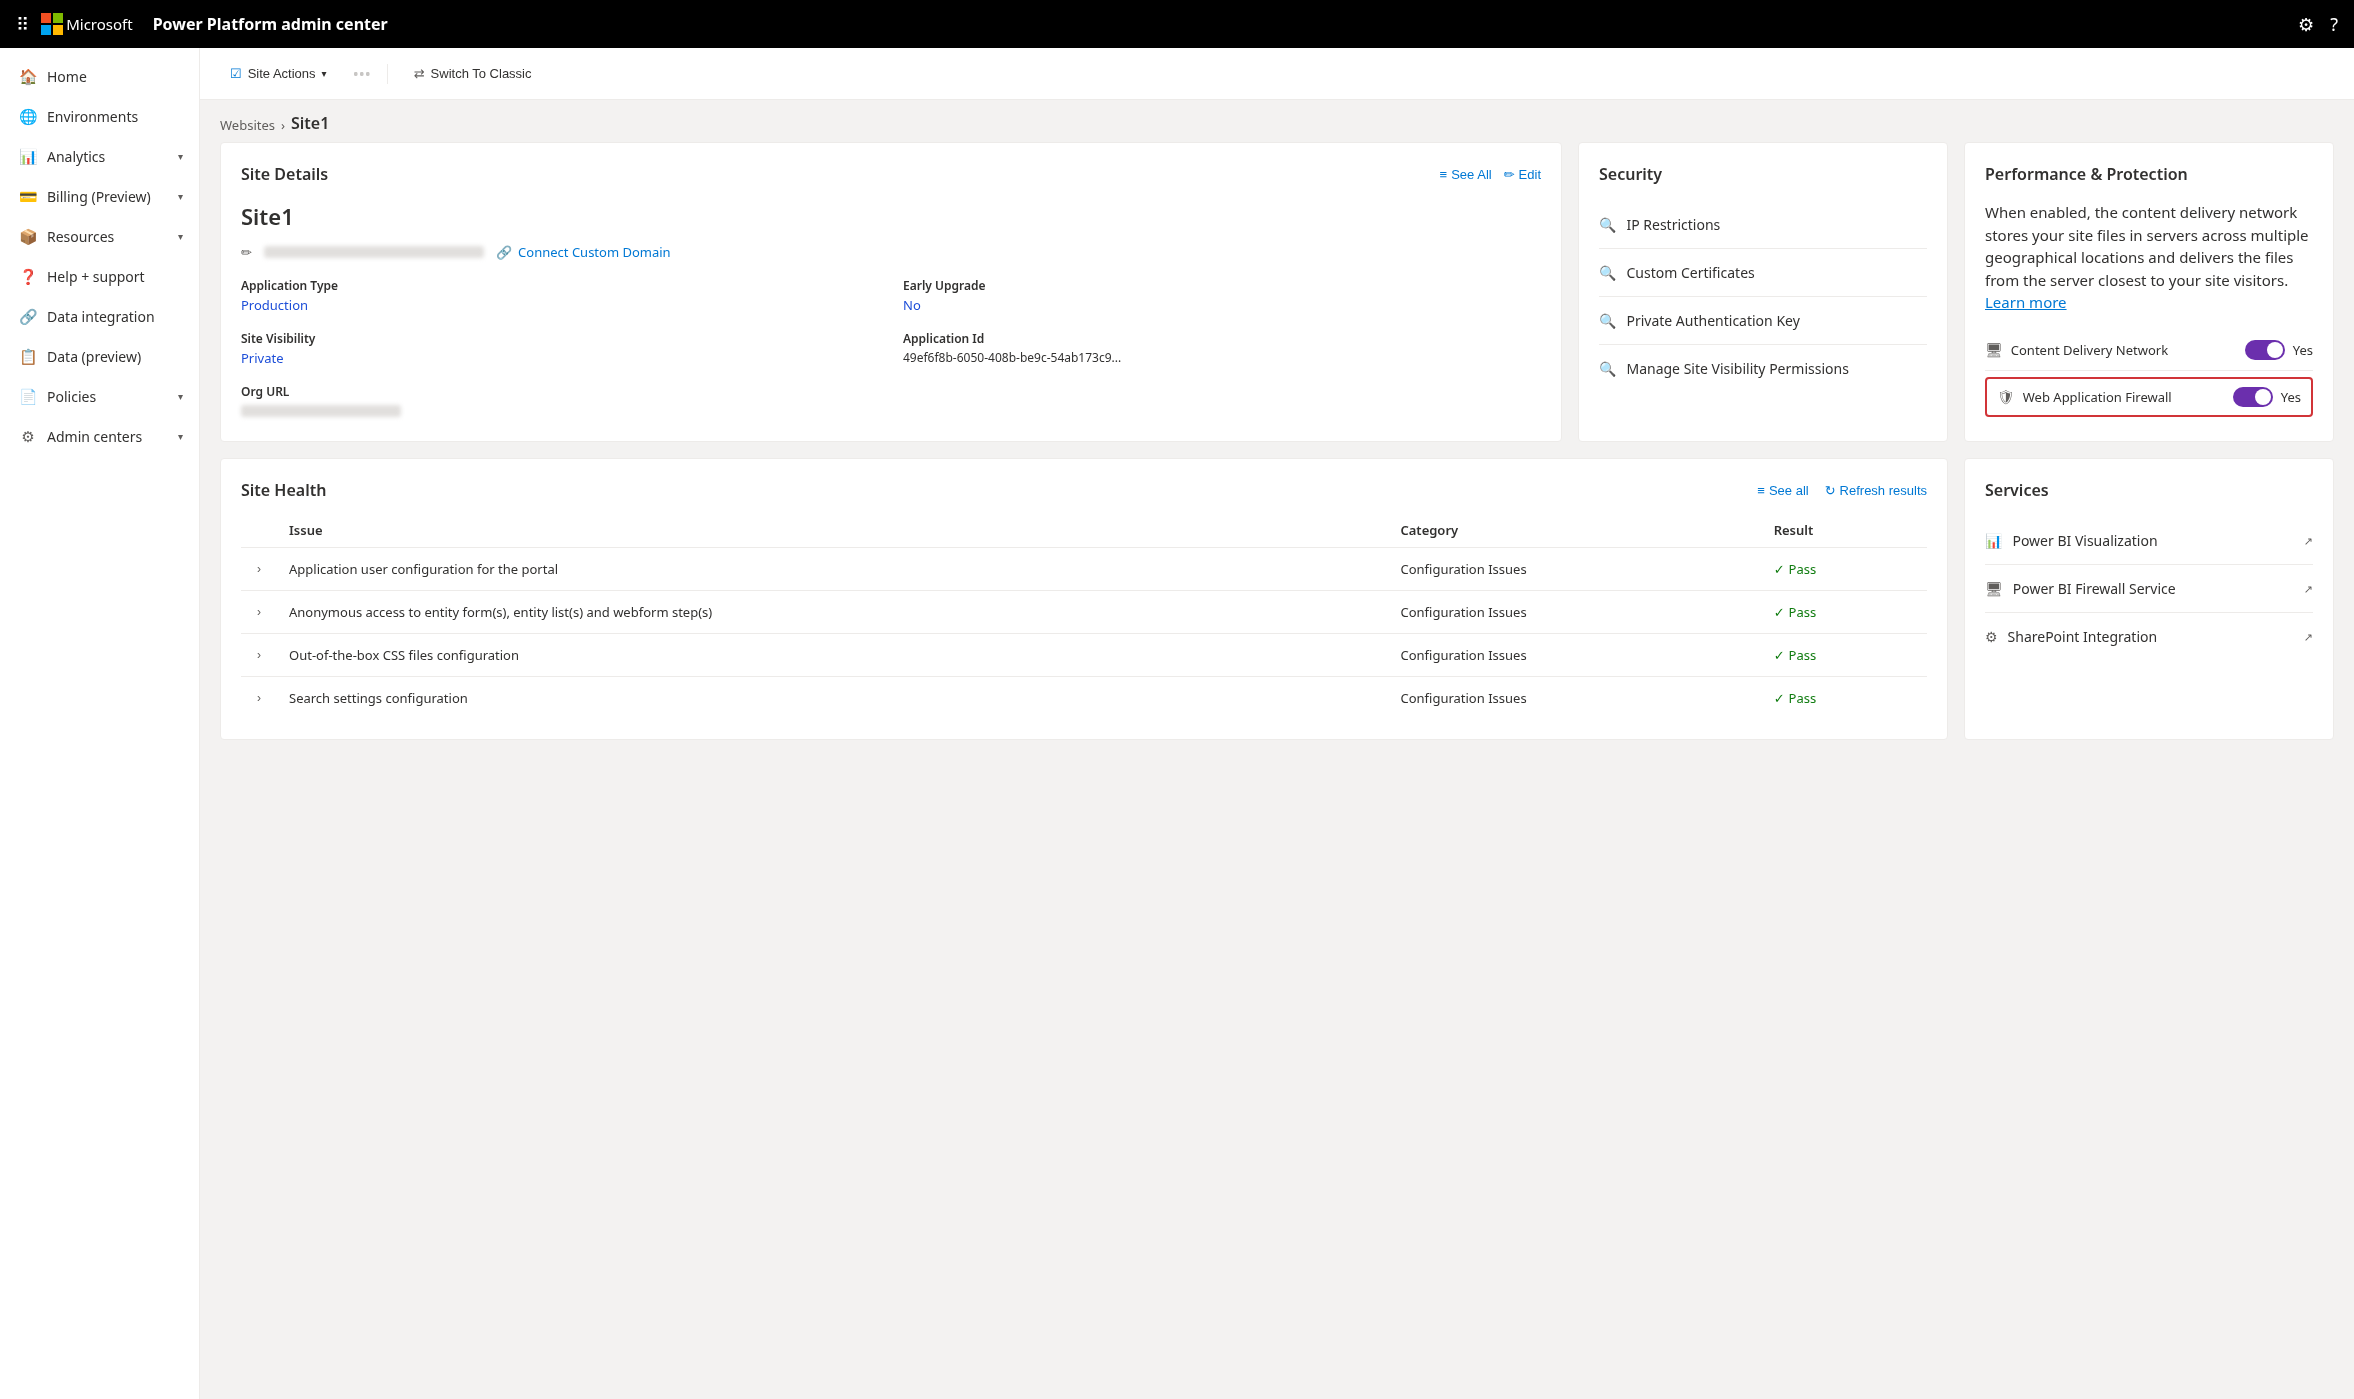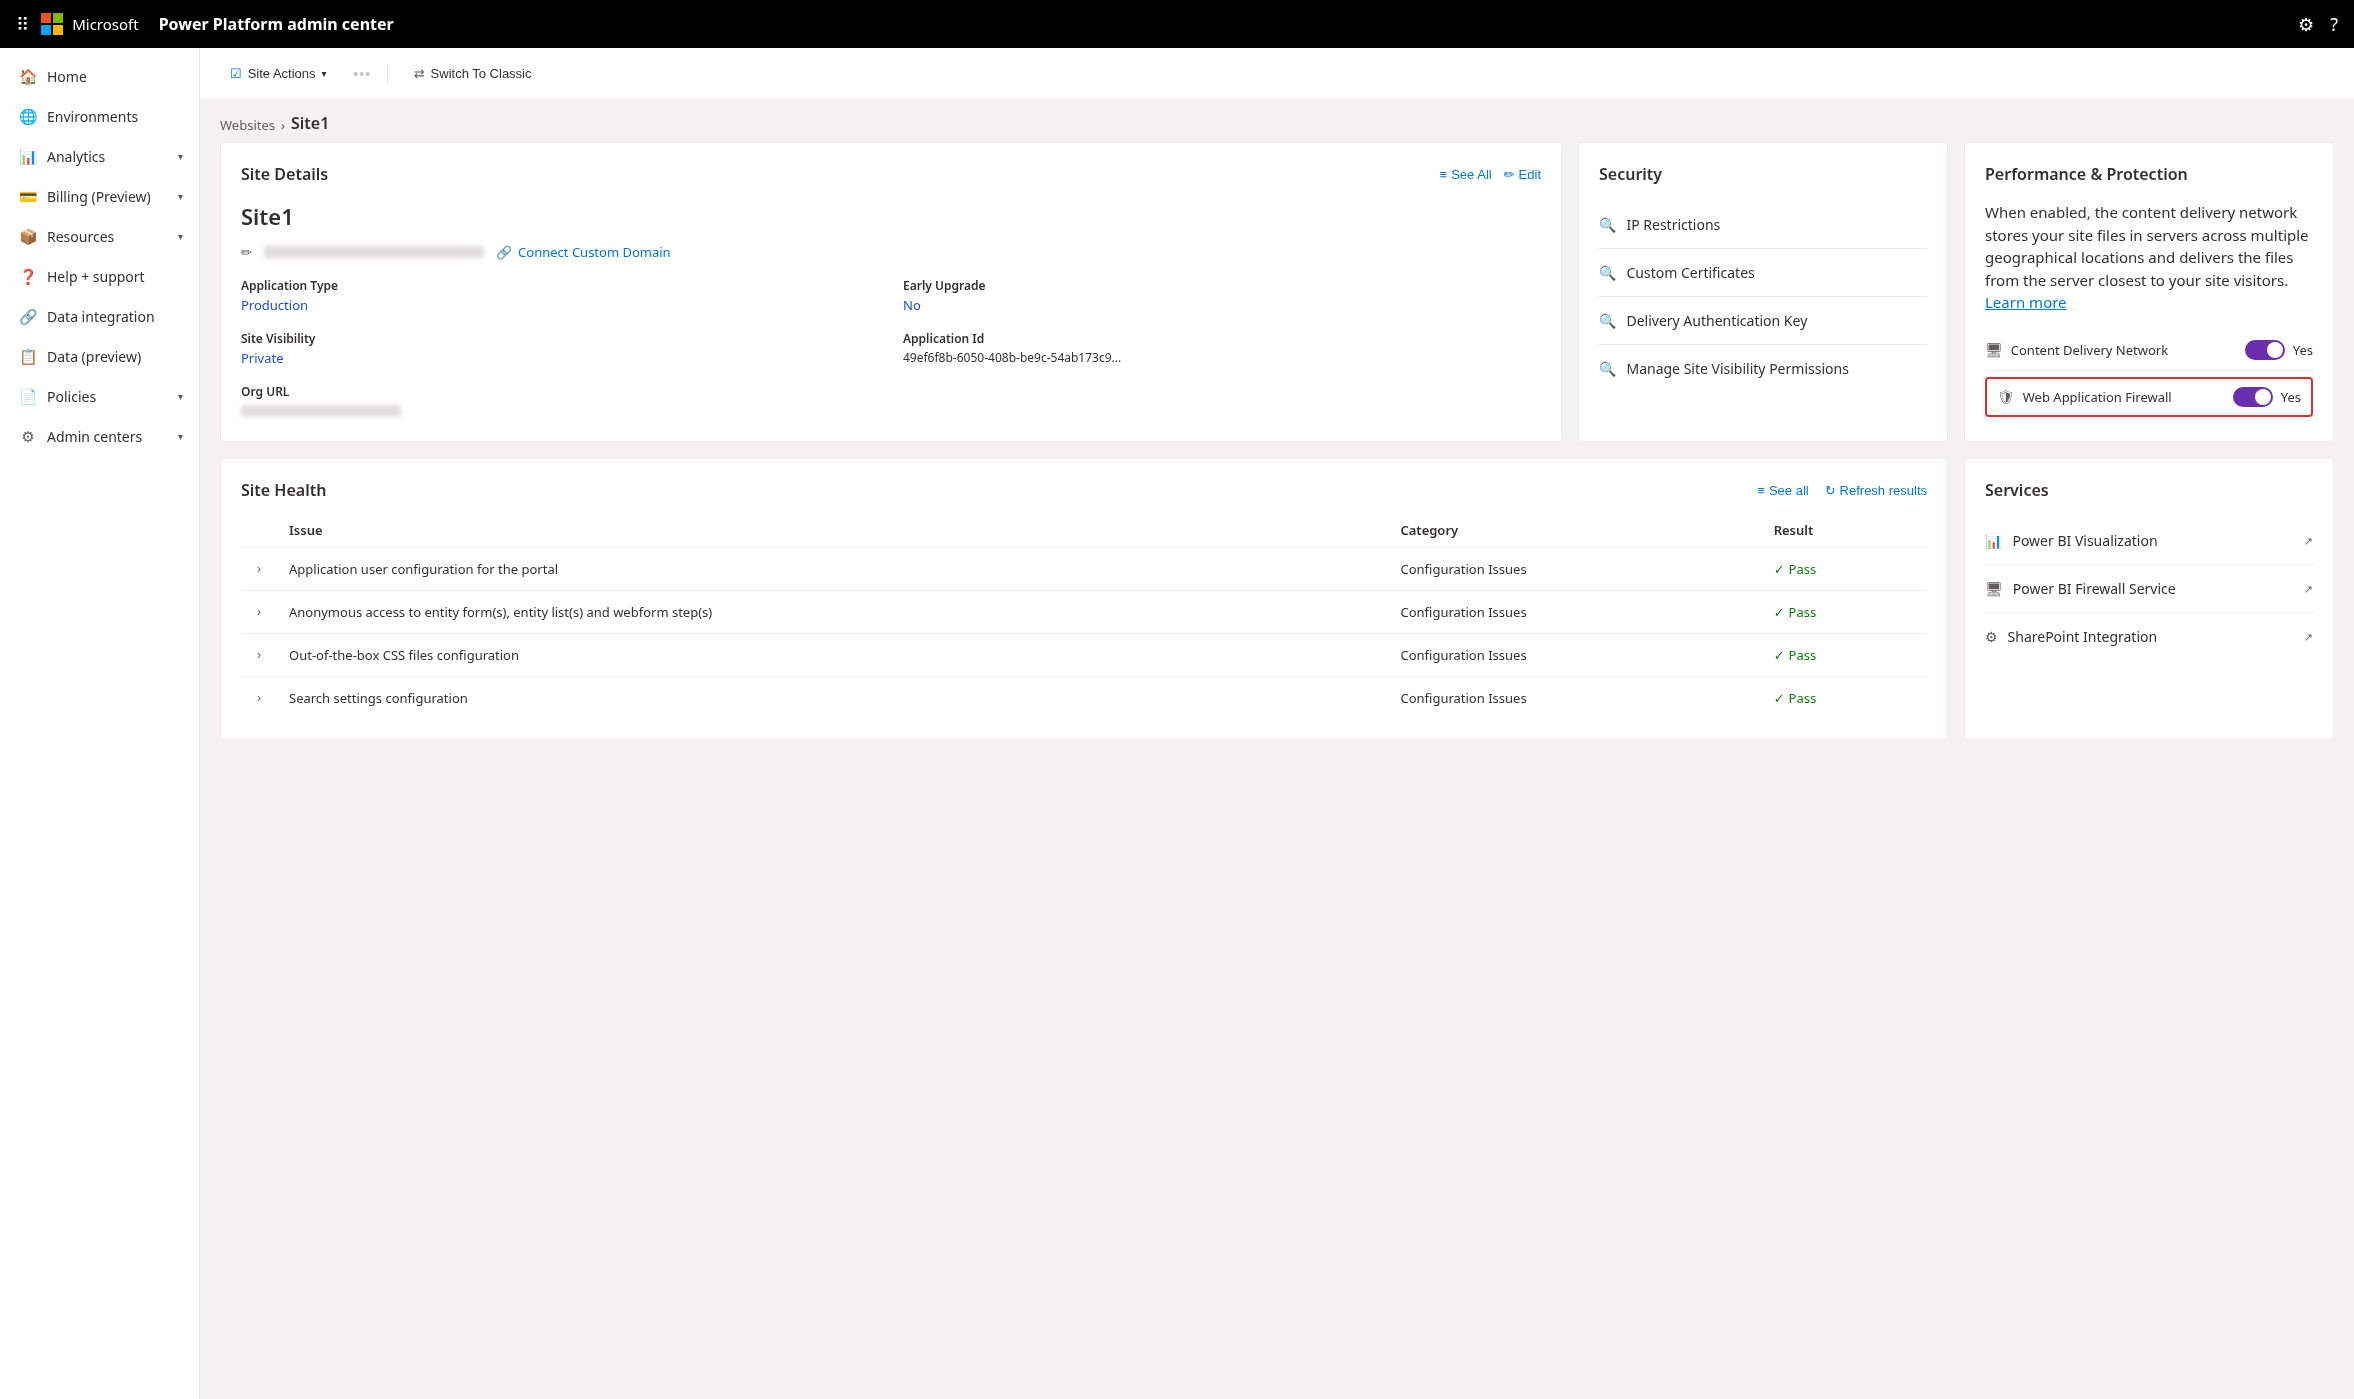--- a/index.html
+++ b/index.html
@@ -284,21 +284,21 @@
 
 <div class="topnav">
   <span class="topnav-waffle">⠿</span>
   <div class="topnav-logo">
     <div class="topnav-logo-grid">
       <div class="sq red"></div>
       <div class="sq green"></div>
       <div class="sq blue"></div>
       <div class="sq yellow"></div>
     </div>
-    <span style="color:#fff; font-size:15px; margin-left:6px;">Microsoft</span>
+    <span style="color:#fff; font-size:15px; ">Microsoft</span>
   </div>
   <span class="topnav-brand">Power Platform admin center</span>
   <div class="topnav-right">
     <span class="topnav-icon">⚙</span>
     <span class="topnav-icon">?</span>
   </div>
 </div>
 
 <div class="app-body">
 
@@ -428,21 +428,21 @@
         <div class="security-item">
           <span class="security-item-icon">🔍</span>
           <span>IP Restrictions</span>
         </div>
         <div class="security-item">
           <span class="security-item-icon">🔍</span>
           <span>Custom Certificates</span>
         </div>
         <div class="security-item">
           <span class="security-item-icon">🔍</span>
-          <span>Delivery Authentication Key</span>
+          <span>Private Authentication Key</span>
         </div>
         <div class="security-item">
           <span class="security-item-icon">🔍</span>
           <span>Manage Site Visibility Permissions</span>
         </div>
       </div>
 
       <div class="card">
         <div class="card-header">
           <span class="card-title">Performance &amp; Protection</span>

